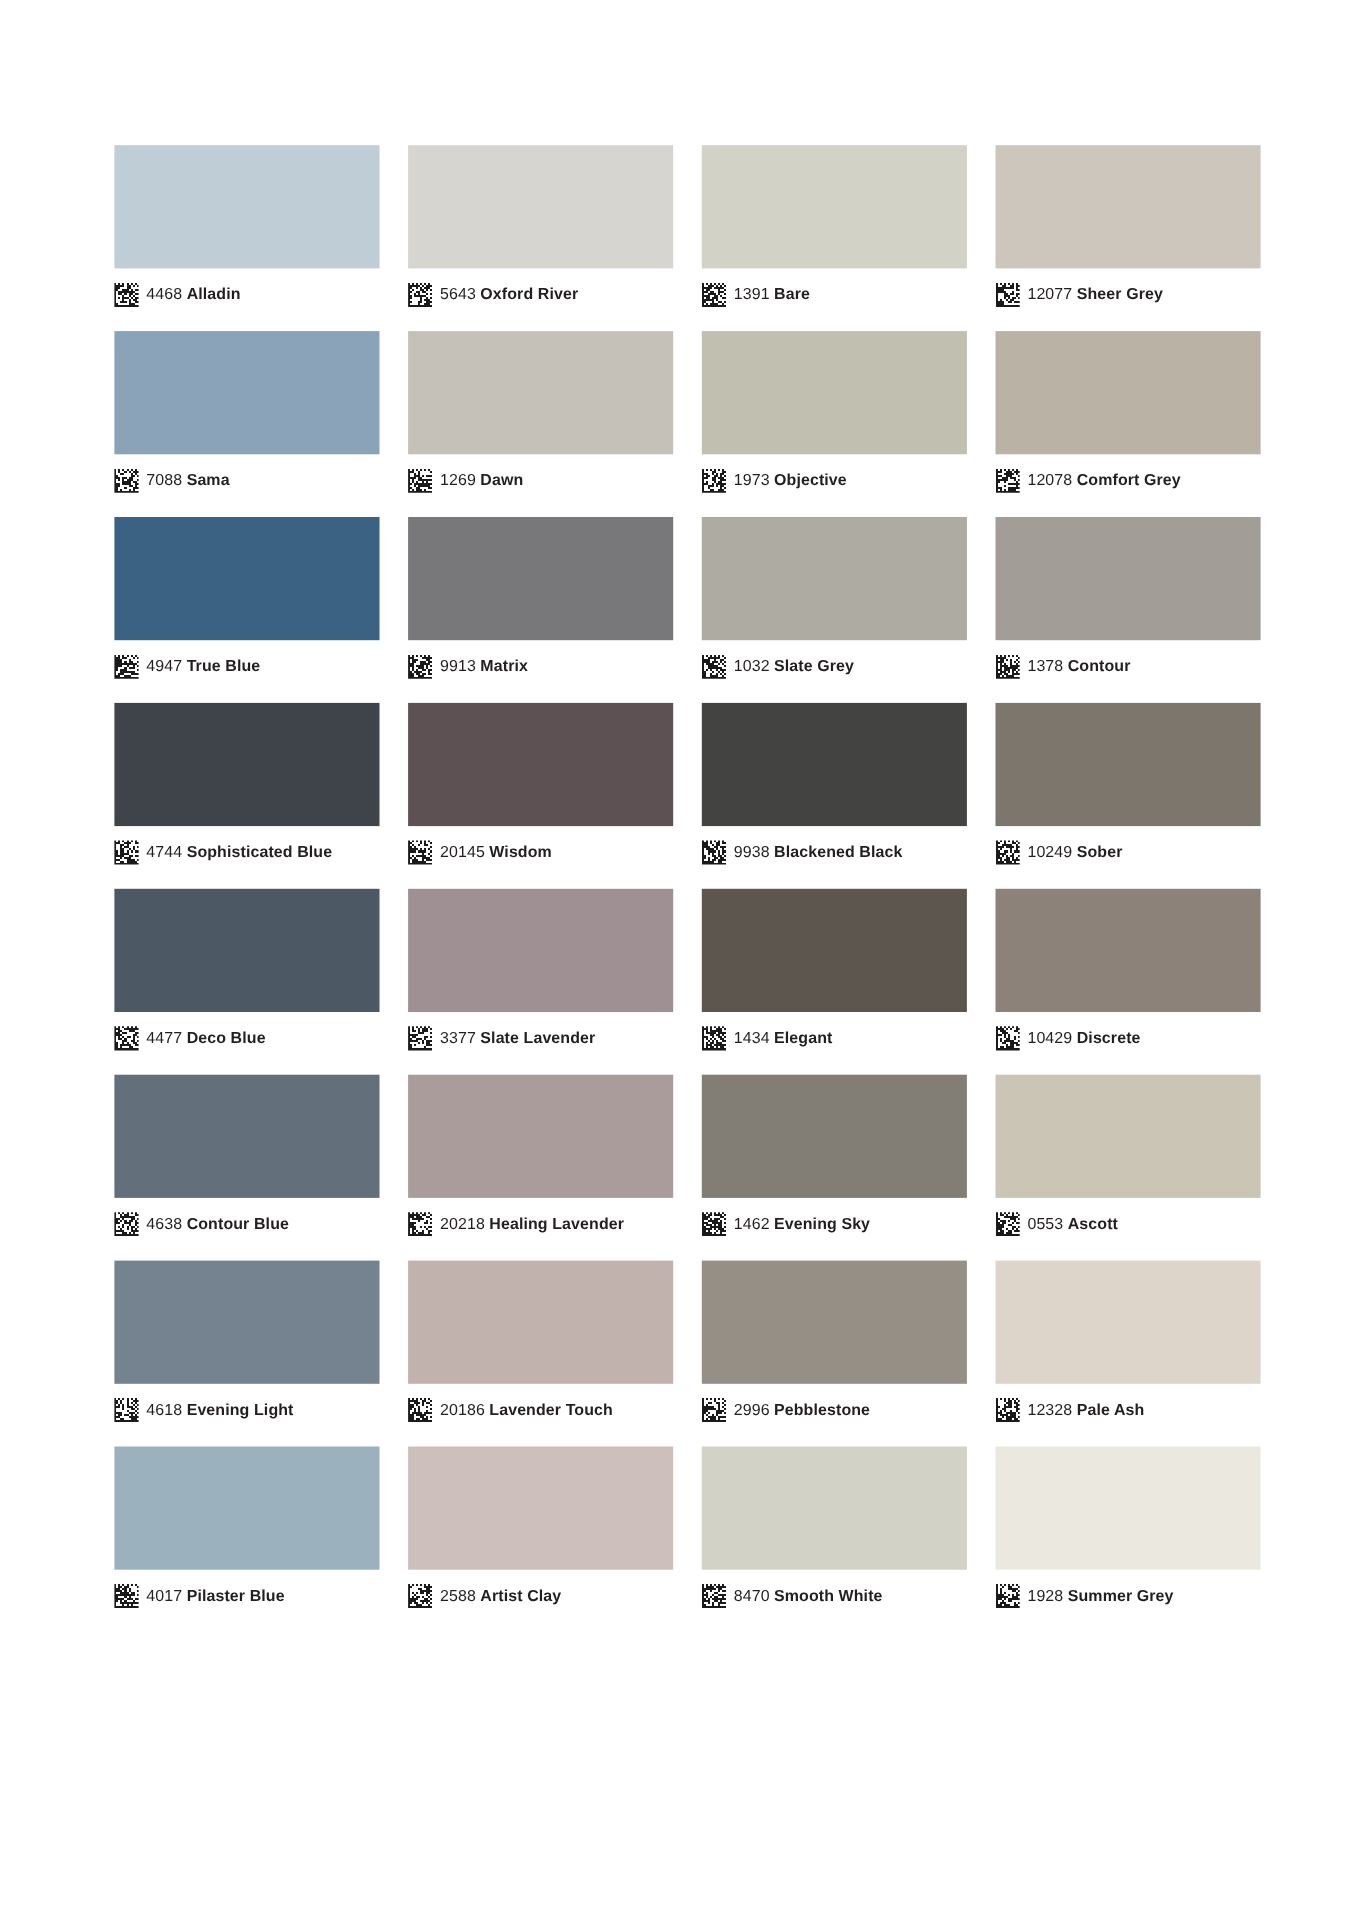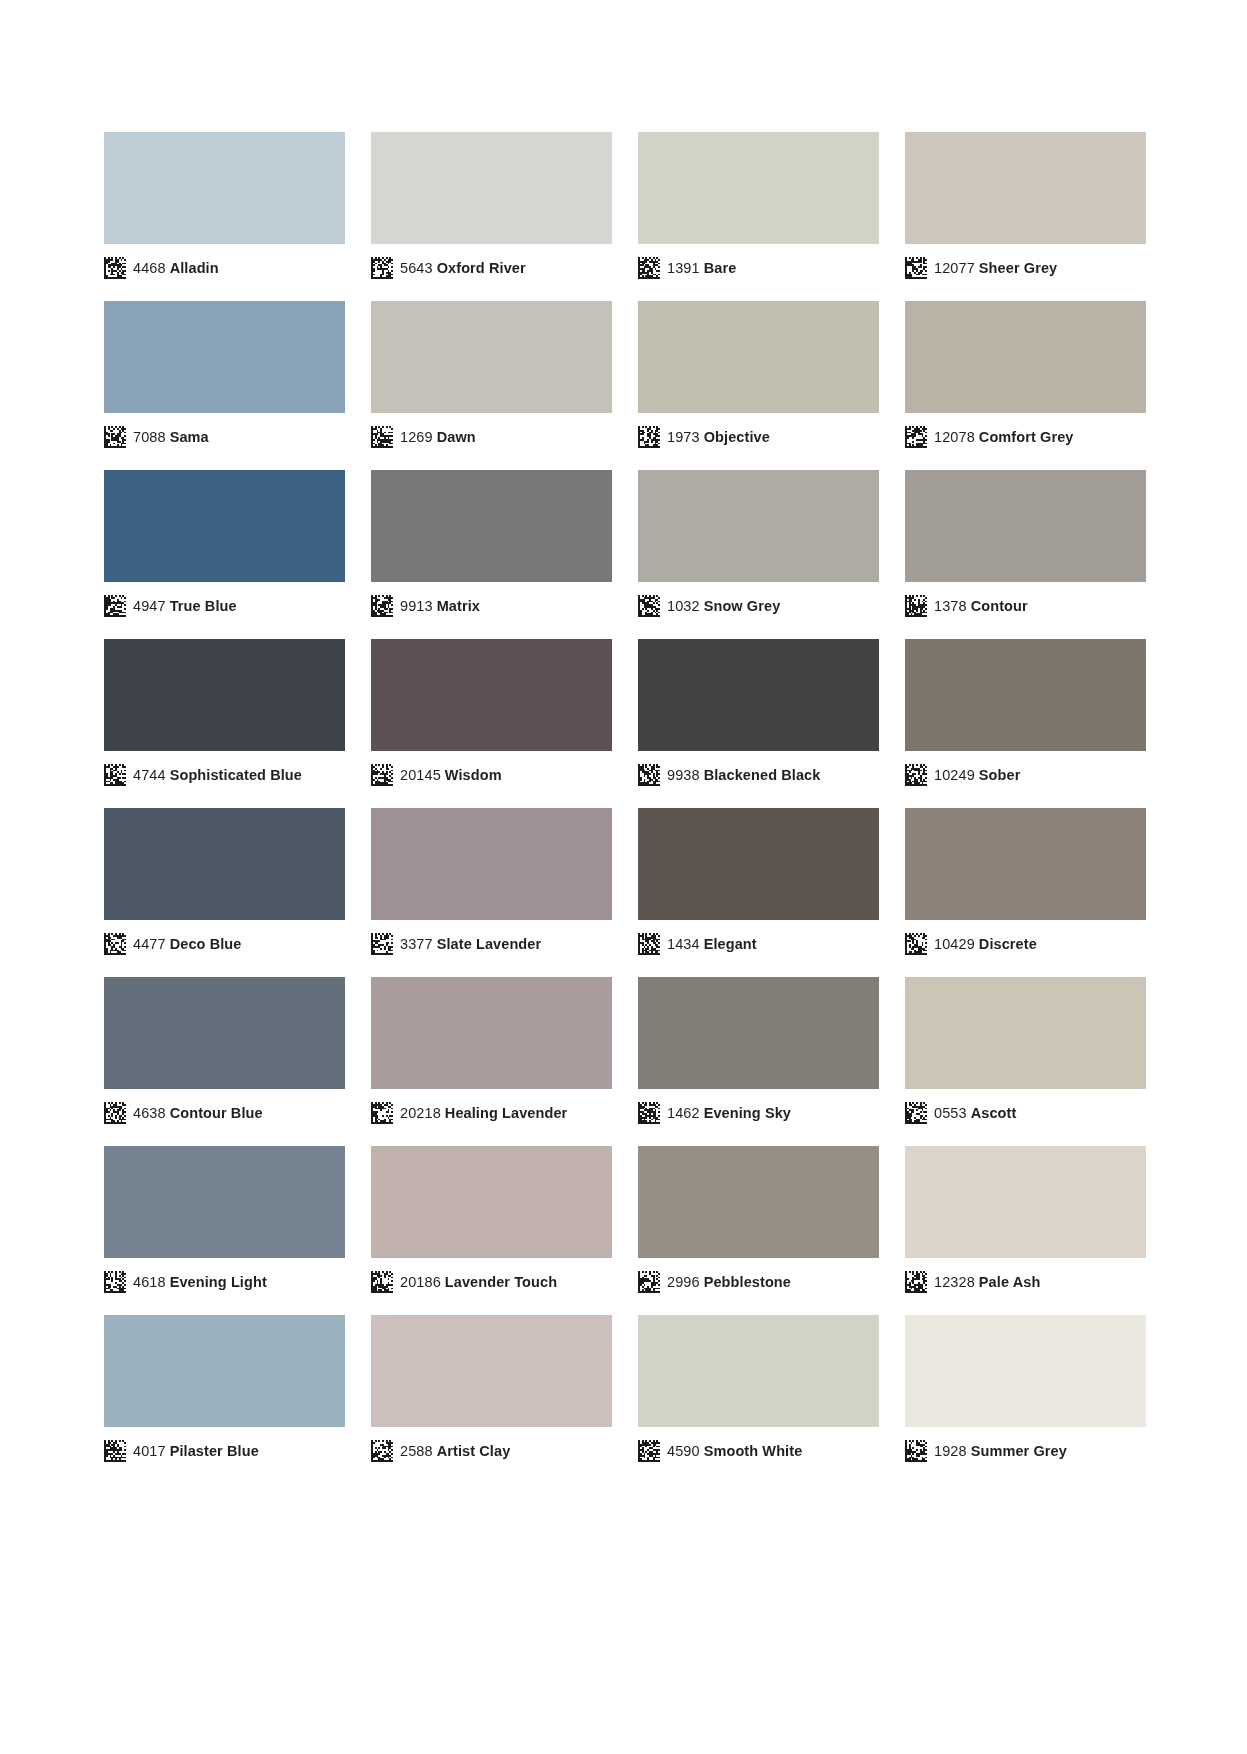--- a/index.html
+++ b/index.html
@@ -1111,21 +1111,21 @@
               <rect x="3" y="11" width="1" height="1"></rect>
               <rect x="4" y="11" width="1" height="1"></rect>
               <rect x="5" y="11" width="1" height="1"></rect>
               <rect x="6" y="11" width="1" height="1"></rect>
               <rect x="7" y="11" width="1" height="1"></rect>
               <rect x="8" y="11" width="1" height="1"></rect>
               <rect x="9" y="11" width="1" height="1"></rect>
               <rect x="10" y="11" width="1" height="1"></rect>
               <rect x="11" y="11" width="1" height="1"></rect>
             </svg></span>
-          <span class="swatch-text"><span class="swatch-number">1032</span><span class="swatch-name">Snow Grey</span></span>
+          <span class="swatch-text"><span class="swatch-number">1032</span><span class="swatch-name">Slate Grey</span></span>
         </div>
       </div>
       <div class="swatch-cell">
         <div class="swatch-chip" style="background: rgb(162, 157, 151);"></div>
         <div class="swatch-label">
           <span class="code-icon"><svg xmlns="http://www.w3.org/2000/svg" viewBox="0 0 12 12" shape-rendering="crispEdges" fill="#1a1a1a">
               <rect x="0" y="0" width="12" height="12" fill="#ffffff"></rect>
               <rect x="0" y="0" width="1" height="1"></rect>
               <rect x="2" y="0" width="1" height="1"></rect>
               <rect x="4" y="0" width="1" height="1"></rect>
@@ -3009,21 +3009,21 @@
               <rect x="3" y="11" width="1" height="1"></rect>
               <rect x="4" y="11" width="1" height="1"></rect>
               <rect x="5" y="11" width="1" height="1"></rect>
               <rect x="6" y="11" width="1" height="1"></rect>
               <rect x="7" y="11" width="1" height="1"></rect>
               <rect x="8" y="11" width="1" height="1"></rect>
               <rect x="9" y="11" width="1" height="1"></rect>
               <rect x="10" y="11" width="1" height="1"></rect>
               <rect x="11" y="11" width="1" height="1"></rect>
             </svg></span>
-          <span class="swatch-text"><span class="swatch-number">4590</span><span class="swatch-name">Smooth White</span></span>
+          <span class="swatch-text"><span class="swatch-number">8470</span><span class="swatch-name">Smooth White</span></span>
         </div>
       </div>
       <div class="swatch-cell">
         <div class="swatch-chip" style="background: rgb(235, 233, 223);"></div>
         <div class="swatch-label">
           <span class="code-icon"><svg xmlns="http://www.w3.org/2000/svg" viewBox="0 0 12 12" shape-rendering="crispEdges" fill="#1a1a1a">
               <rect x="0" y="0" width="12" height="12" fill="#ffffff"></rect>
               <rect x="0" y="0" width="1" height="1"></rect>
               <rect x="2" y="0" width="1" height="1"></rect>
               <rect x="4" y="0" width="1" height="1"></rect>

